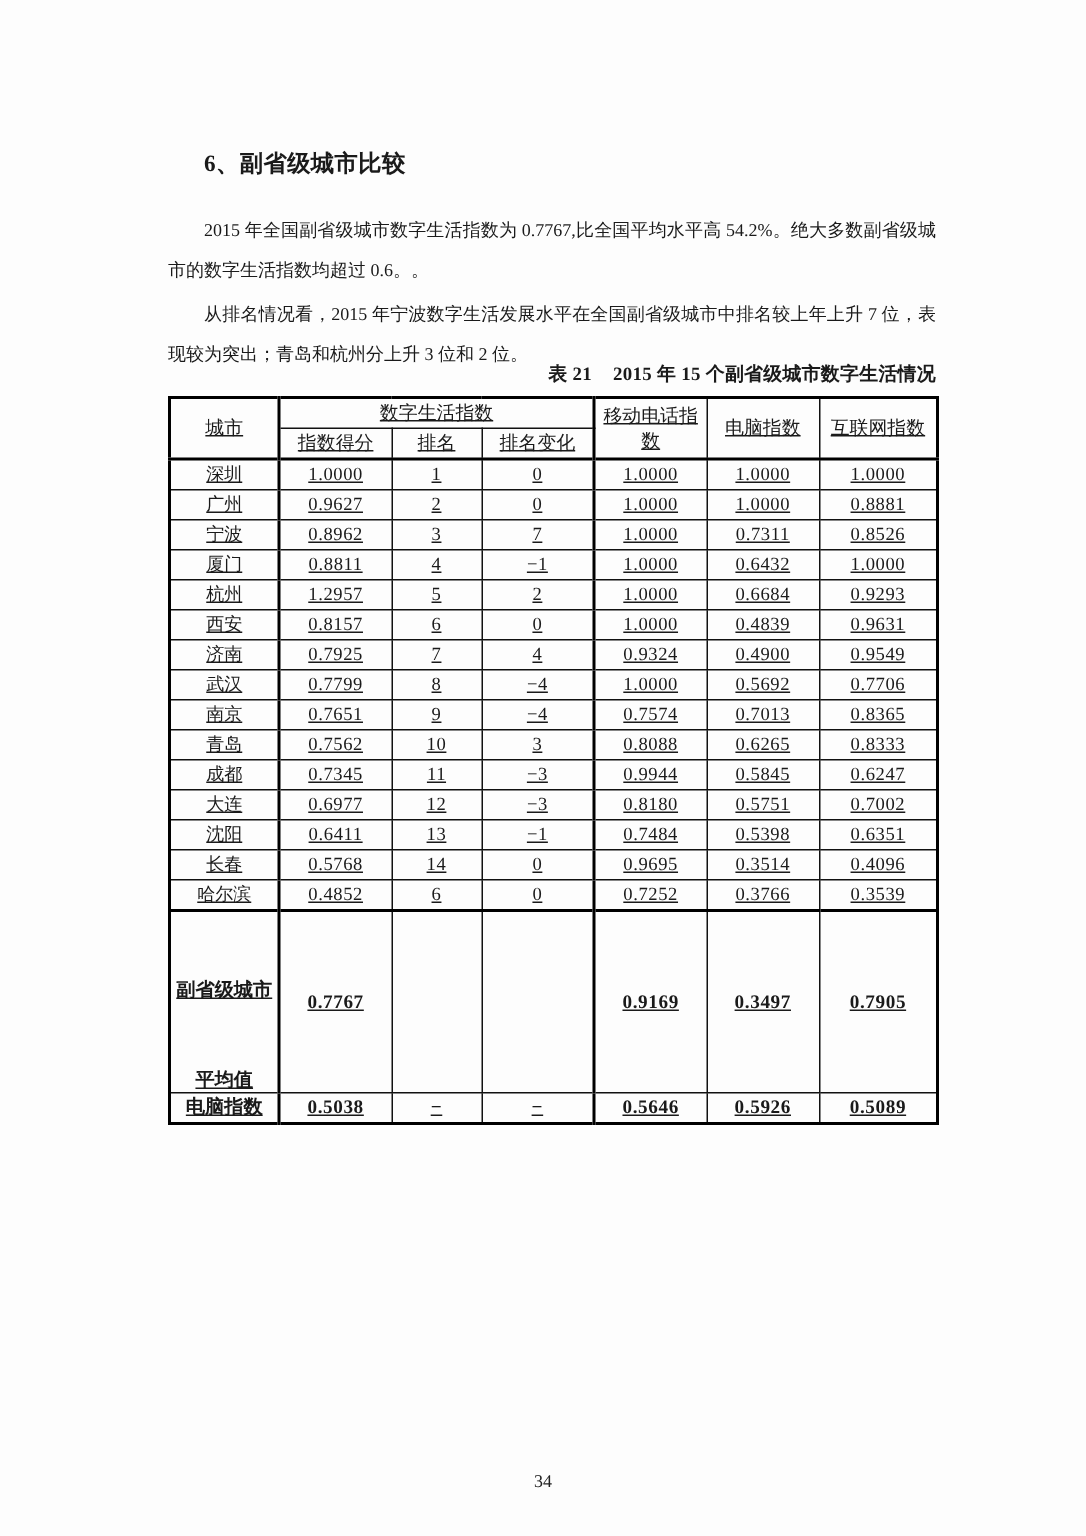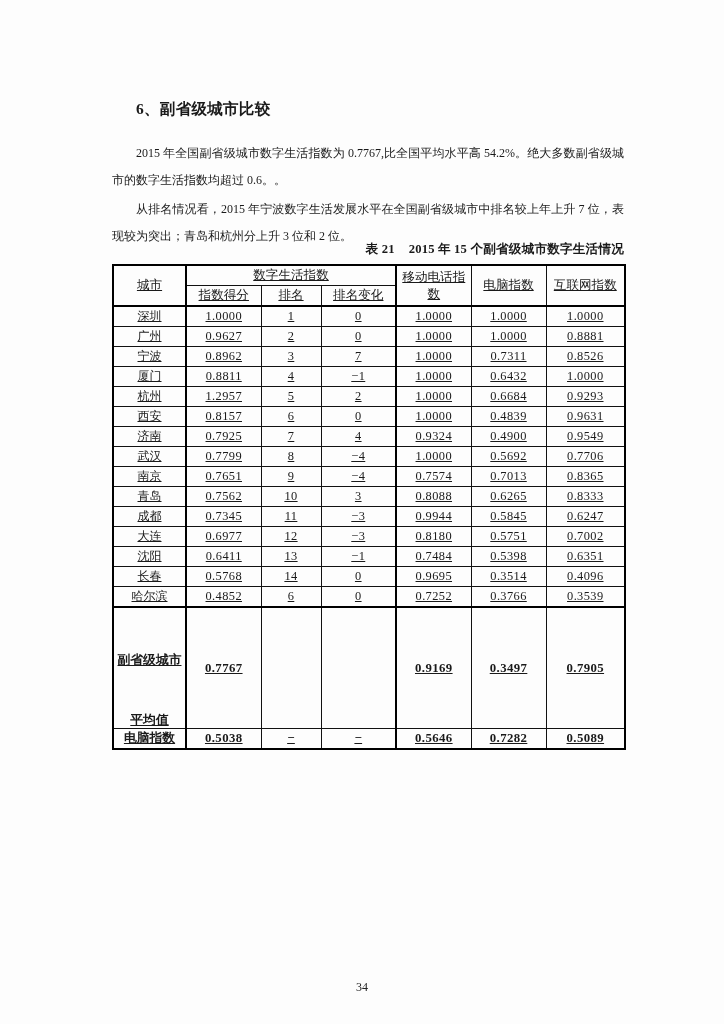--- a/index.html
+++ b/index.html
@@ -333,21 +333,21 @@
               <td class="num-cell vsep-strong">0.9169</td>
               <td class="num-cell">0.3497</td>
               <td class="num-cell">0.7905</td>
             </tr>
             <tr class="summary-row">
               <td class="city-cell"><span class="label-two-line">电脑指数</span></td>
               <td class="num-cell vsep-strong">0.5038</td>
               <td class="num-cell">−</td>
               <td class="num-cell">−</td>
               <td class="num-cell vsep-strong">0.5646</td>
-              <td class="num-cell">0.7282</td>
+              <td class="num-cell">0.5926</td>
               <td class="num-cell">0.5089</td>
             </tr>
           </tbody>
       </table>
     </div>
 
   </div>
 
   <div class="page-number">34</div>
 </div>

